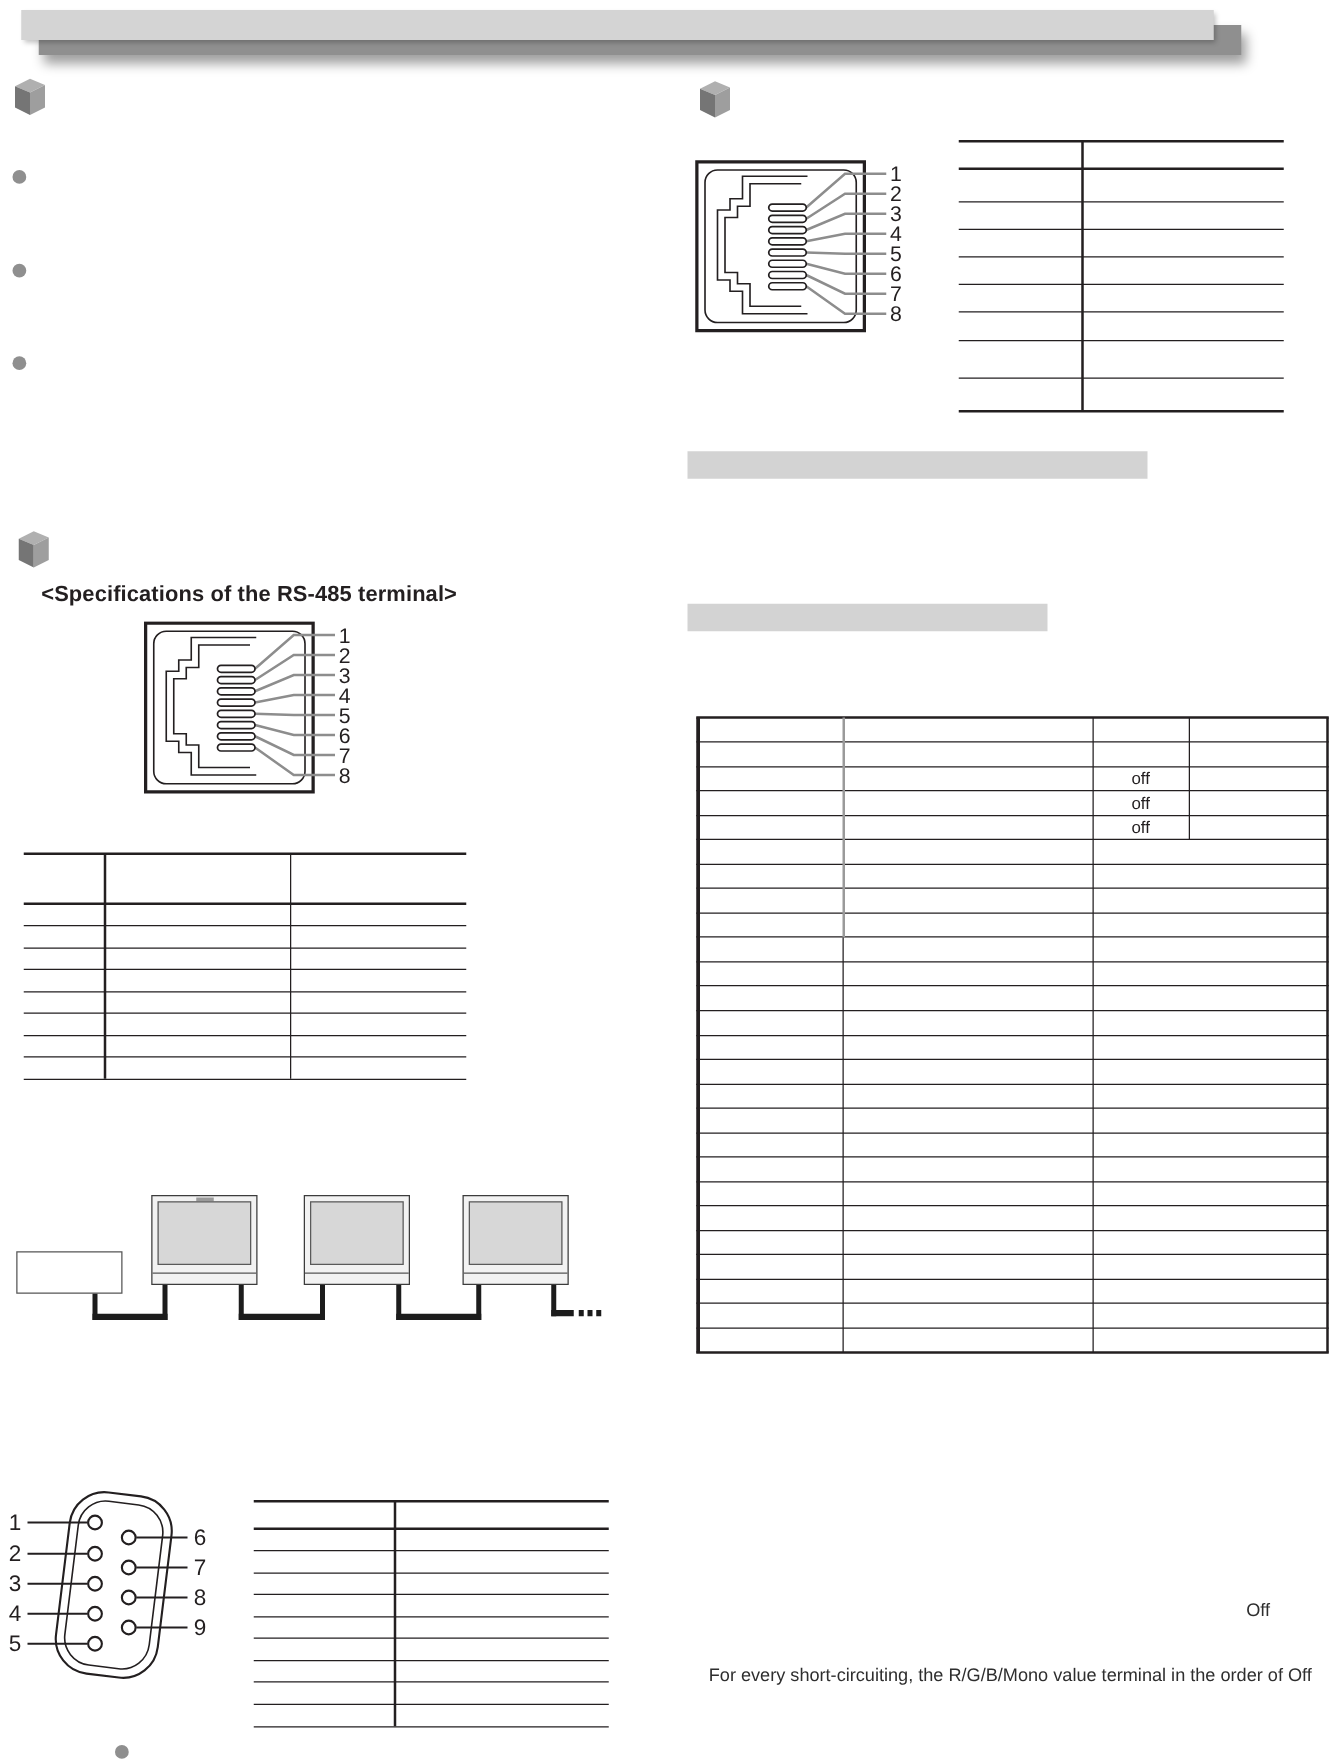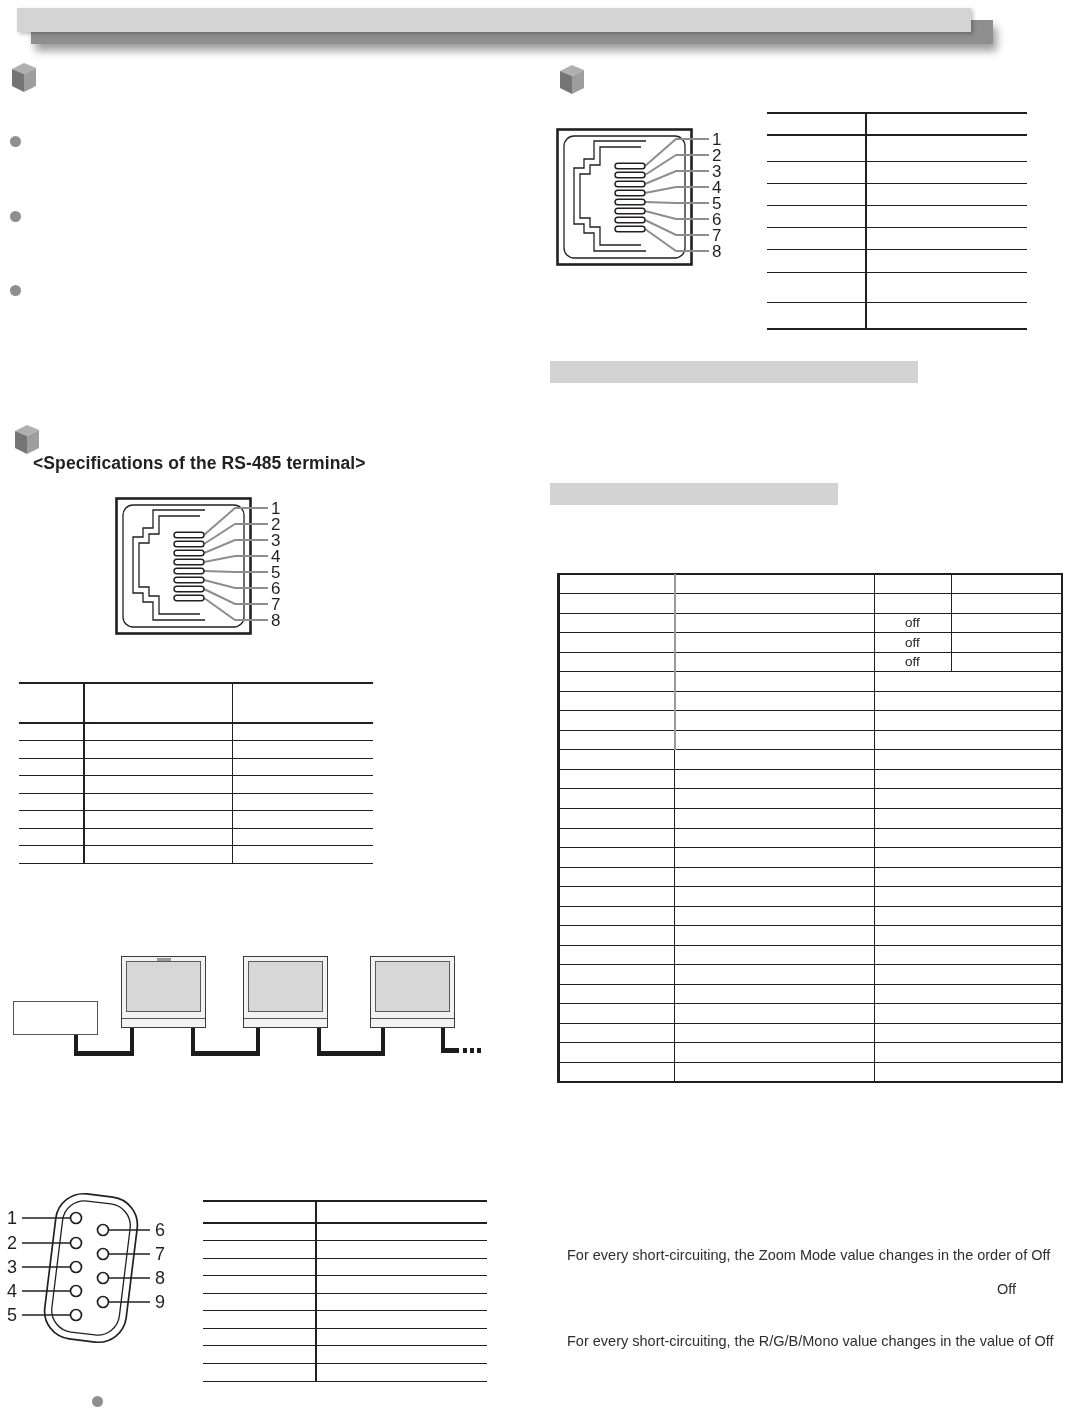--- a/index.html
+++ b/index.html
@@ -167,21 +167,21 @@
       <div class="vline" style="left: 503.5px; top: 0px; height: 508px; width: 2.5px;"></div>
       <div class="vline gray" style="left: 117px; top: 0px; height: 176px; width: 1.5px;"></div>
       <div class="vline" style="left: 117px; top: 176px; height: 332px; width: 1px;"></div>
       <div class="vline" style="left: 317px; top: 0px; height: 508px; width: 1px;"></div>
       <div class="vline" style="left: 394px; top: 0px; height: 97.7px; width: 1px;"></div>
       <div class="tcell" style="left: 317px; top: 39.1px; width: 77px; height: 19.5px; line-height: 19.5px;">off</div>
       <div class="tcell" style="left: 317px; top: 58.6px; width: 77px; height: 19.5px; line-height: 19.5px;">off</div>
       <div class="tcell" style="left: 317px; top: 78.2px; width: 77px; height: 19.5px; line-height: 19.5px;">off</div>
     </div>
 
-  <div class="spec-heading" style="left:33px;top:453px">&lt;Specifications of the RS-485 terminal&gt;</div>
+  <div class="spec-heading" style="left:33px;top:465px">&lt;Specifications of the RS-485 terminal&gt;</div>
   <svg style="position:absolute;left:115px;top:497px" width="175" height="140" viewBox="0 0 175 140">
     <use href="#rj45-graphic"></use>
     <g font-size="17" fill="#231f20">
       <text x="156" y="17">1</text>
       <text x="156" y="33">2</text>
       <text x="156" y="49">3</text>
       <text x="156" y="65">4</text>
       <text x="156" y="81">5</text>
       <text x="156" y="97">6</text>
       <text x="156" y="113">7</text>
@@ -279,17 +279,16 @@
       <div class="hline thin" style="top: 74.18px;"></div>
       <div class="hline thin" style="top: 91.74px;"></div>
       <div class="hline thin" style="top: 109.3px;"></div>
       <div class="hline thin" style="top: 126.86px;"></div>
       <div class="hline thin" style="top: 144.42px;"></div>
       <div class="hline thin" style="top: 161.98px;"></div>
       <div class="hline thin" style="top: 179.54px;"></div>
       <div class="vline" style="left: 112px; top: 0px; height: 180px; width: 1.5px;"></div>
     </div>
 
-  <div class="note" style="left:567px;top:1247px">For every short-circuiting, the Zoom Mode value changes in the order of Off</div>
   <div class="note" style="left:997px;top:1281px">Off</div>
-  <div class="note" style="left:567px;top:1333px">For every short-circuiting, the R/G/B/Mono value changes in the value of Off</div>
+  <div class="note" style="left:567px;top:1333px">For every short-circuiting, the R/G/B/Mono value terminal in the order of Off</div>
 
 </div>
 
 </body></html>

